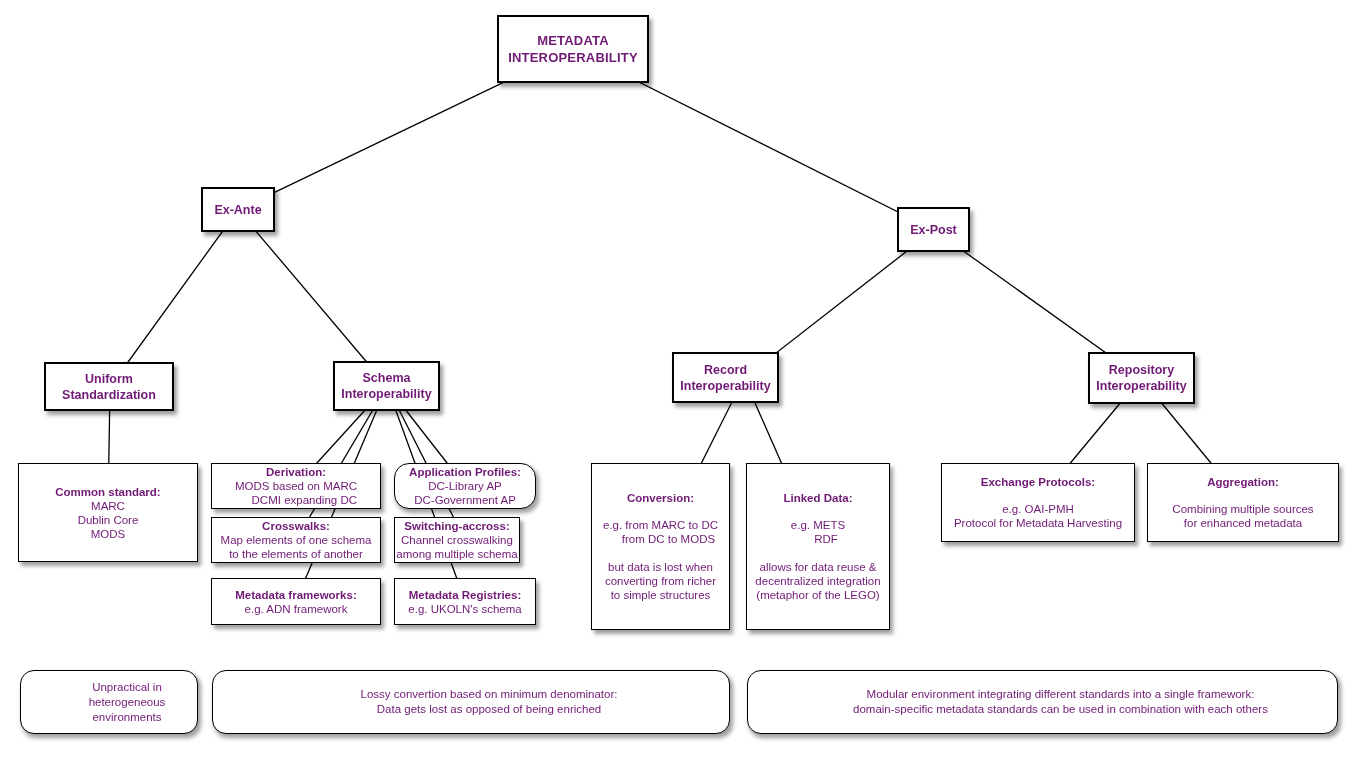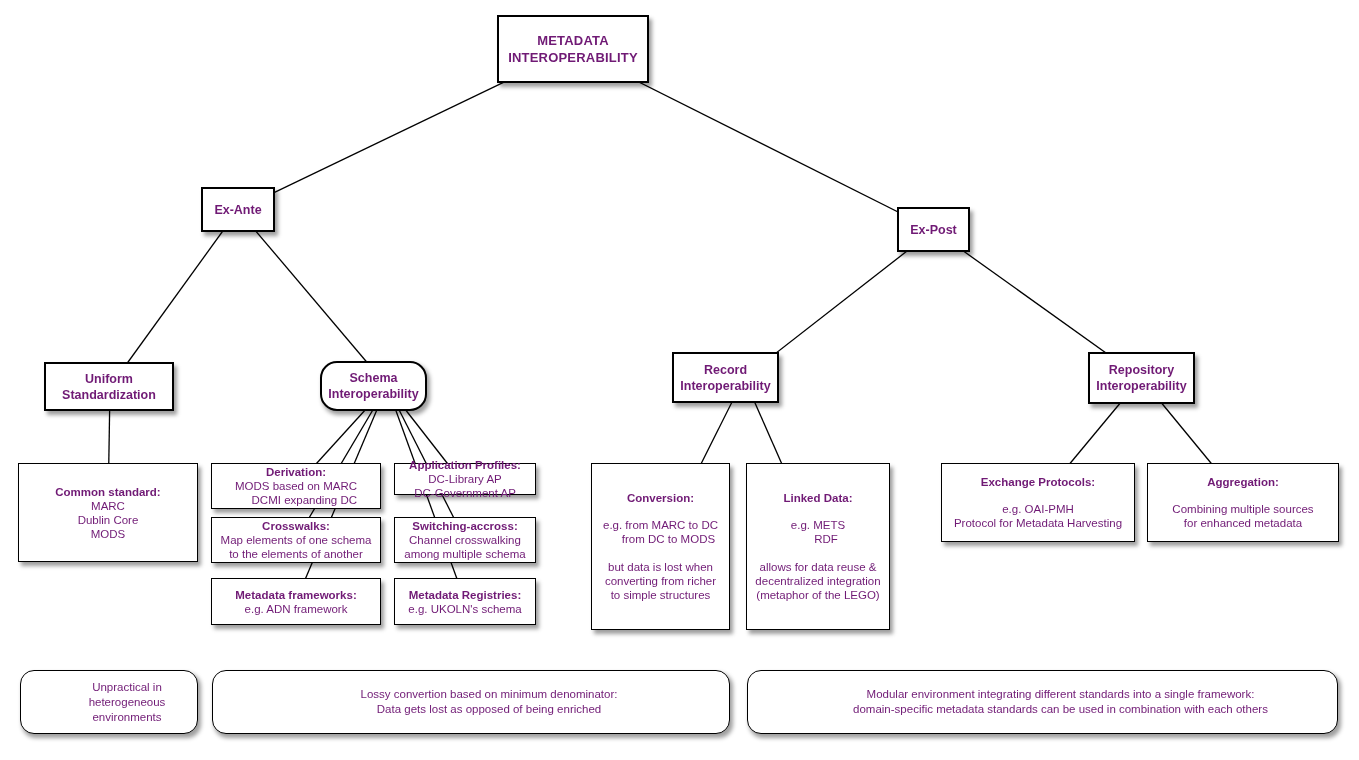--- a/index.html
+++ b/index.html
@@ -28,29 +28,29 @@
     background:#fff;border:1.5px solid #000;border-radius:14px;
     box-shadow:2.5px 3.5px 4px rgba(0,0,0,.38);
     display:flex;align-items:center;justify-content:center;text-align:center;padding-left:36px;
   }
   .note .body{font-size:11.5px;line-height:15px;white-space:pre-line;}
 
   #box-root{left:497px;top:15px;width:152px;height:68px;}
   #box-ex-ante{left:201px;top:187px;width:74px;height:45px;}
   #box-ex-post{left:897px;top:207px;width:73px;height:45px;}
   #box-uniform{left:44px;top:362px;width:130px;height:49px;}
-  #box-schema{left:320px;top:361px;width:107px;height:50px;border-radius:17px;}
+  #box-schema{left:333px;top:361px;width:107px;height:50px;}
   #box-record{left:672px;top:352px;width:107px;height:51px;}
   #box-repository{left:1088px;top:352px;width:107px;height:52px;}
   #box-common{left:18px;top:463px;width:180px;height:99px;}
   #box-derivation{left:211px;top:463px;width:170px;height:46px;text-align:right;}
   #box-crosswalks{left:211px;top:517px;width:170px;height:46px;}
   #box-frameworks{left:211px;top:578px;width:170px;height:47px;}
-  #box-appprofiles{left:394px;top:463px;width:142px;height:32px;}
-  #box-switching{left:394px;top:517px;width:142px;height:46px;}
+  #box-appprofiles{left:394px;top:463px;width:142px;height:46px;border-radius:15px;}
+  #box-switching{left:394px;top:517px;width:126px;height:46px;}
   #box-registries{left:394px;top:578px;width:142px;height:47px;}
   #box-conversion{left:591px;top:463px;width:139px;height:167px;}
   #box-linkeddata{left:746px;top:463px;width:144px;height:167px;}
   #box-exchange{left:941px;top:463px;width:194px;height:79px;}
   #box-aggregation{left:1147px;top:463px;width:192px;height:79px;}
   #note-1{left:20px;top:670px;width:178px;height:64px;}
   #note-2{left:212px;top:670px;width:518px;height:64px;}
   #note-3{left:747px;top:670px;width:591px;height:64px;}
 </style>
 </head>

